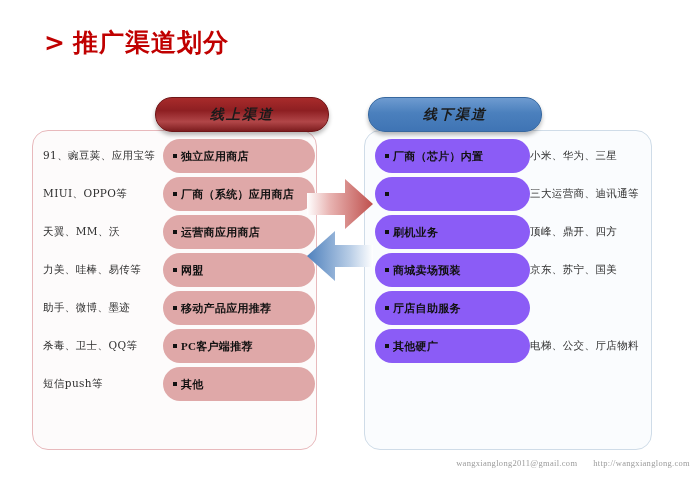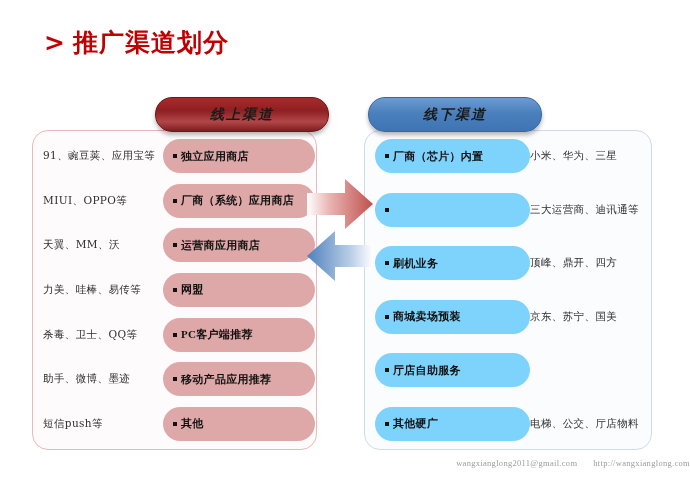--- a/index.html
+++ b/index.html
@@ -84,21 +84,21 @@
     height: 320px;
     border: 1px solid #cfdce8;
     background: #fafcfe;
   }
 
   .rows {
     position: absolute;
     left: 0; top: 0; right: 0; bottom: 0;
     display: flex;
     flex-direction: column;
-    justify-content: space-between;
+    justify-content: flex-start;
     padding: 6px 0;
     box-sizing: border-box;
   }
   .row {
     display: flex;
     align-items: center;
     height: 38px;
   }
 
   
@@ -144,21 +144,21 @@
   }
   #panel-left .cap {
     width: 152px;
     flex: none;
     background: #dfa8a8;
     font-family: Liberation Serif, serif;
   }
   #panel-right .cap {
     width: 155px;
     flex: none;
-    background: #7dd3fc;
+    background: #8b5cf6;
   }
 
   
   .arrow {
     position: absolute;
     width: 70px;
     height: 56px;
     z-index: 4;
   }
   #arrow-right { left: 305px; top: 176px; }
@@ -216,31 +216,31 @@
         </div>
       </div>
       <div class="row">
         <div class="note">力美、哇棒、易传等</div>
         <div class="cap">
           <span class="bullet"></span>
           <span>网盟</span>
         </div>
       </div>
       <div class="row">
+        <div class="note">助手、微博、墨迹</div>
+        <div class="cap">
+          <span class="bullet"></span>
+          <span>移动产品应用推荐</span>
+        </div>
+      </div>
+      <div class="row">
         <div class="note">杀毒、卫士、QQ等</div>
         <div class="cap">
           <span class="bullet"></span>
           <span>PC客户端推荐</span>
-        </div>
-      </div>
-      <div class="row">
-        <div class="note">助手、微博、墨迹</div>
-        <div class="cap">
-          <span class="bullet"></span>
-          <span>移动产品应用推荐</span>
         </div>
       </div>
       <div class="row">
         <div class="note">短信push等</div>
         <div class="cap">
           <span class="bullet"></span>
           <span>其他</span>
         </div>
       </div>
     </div>

